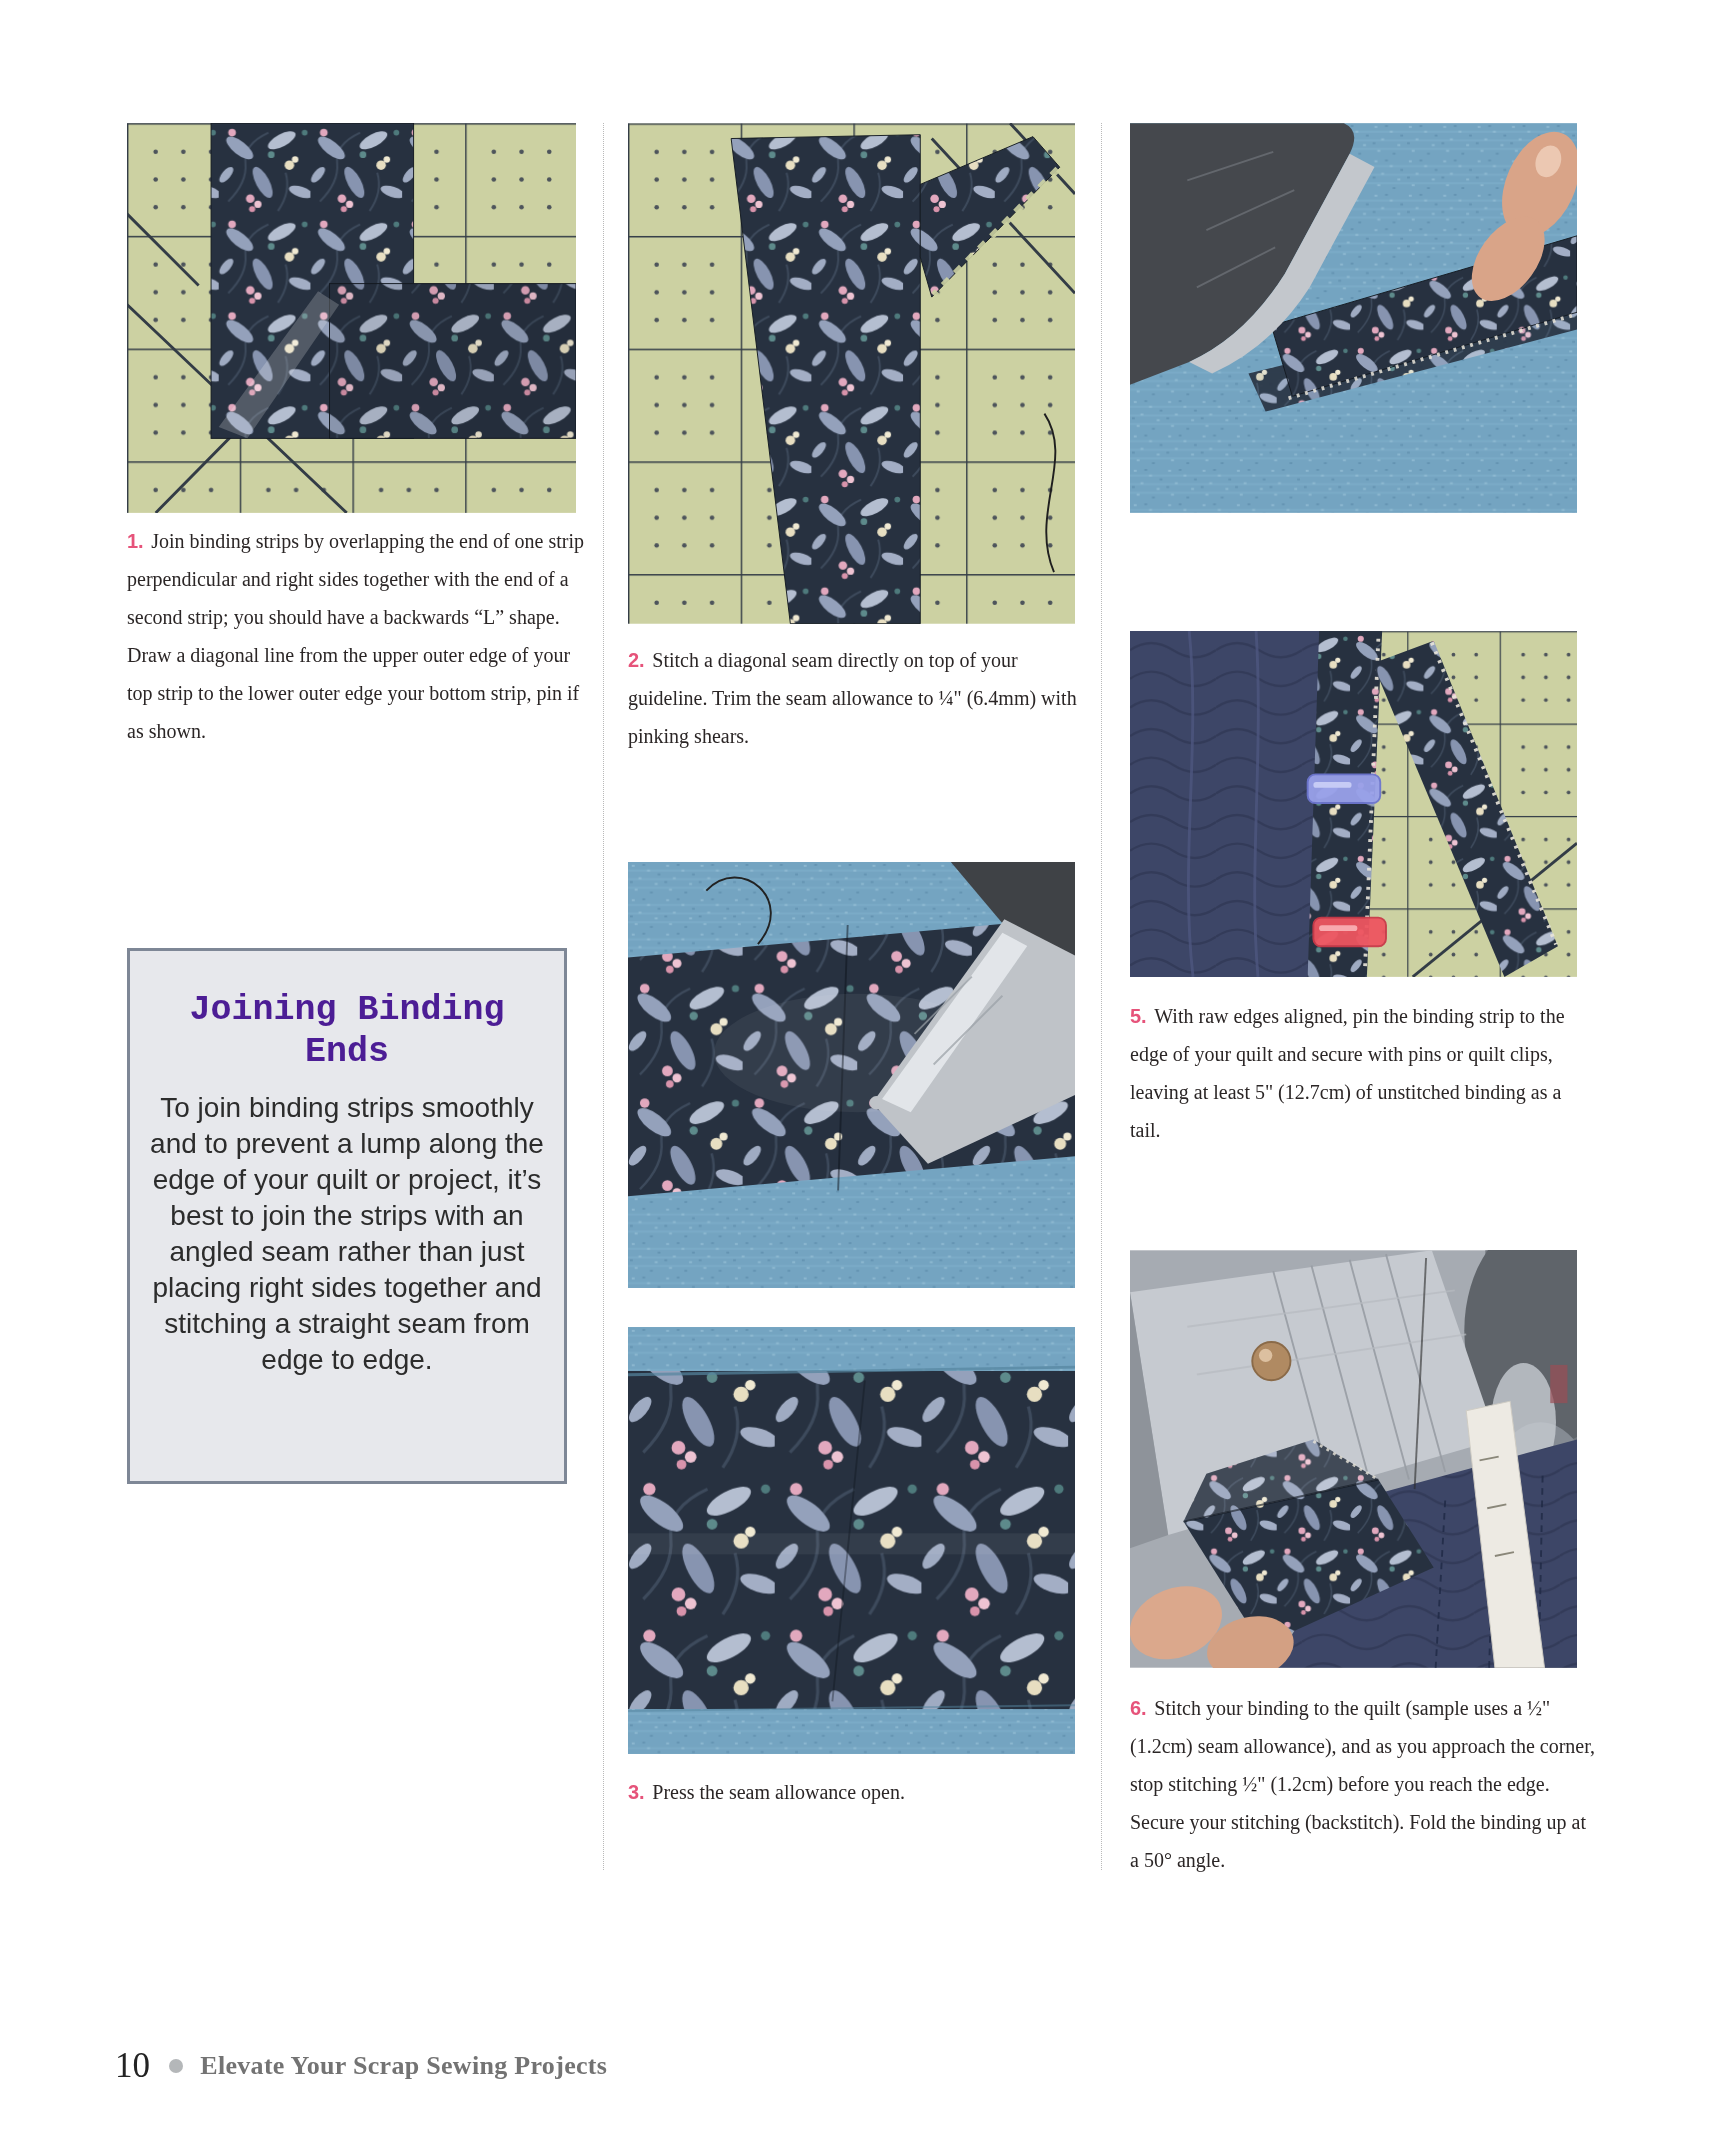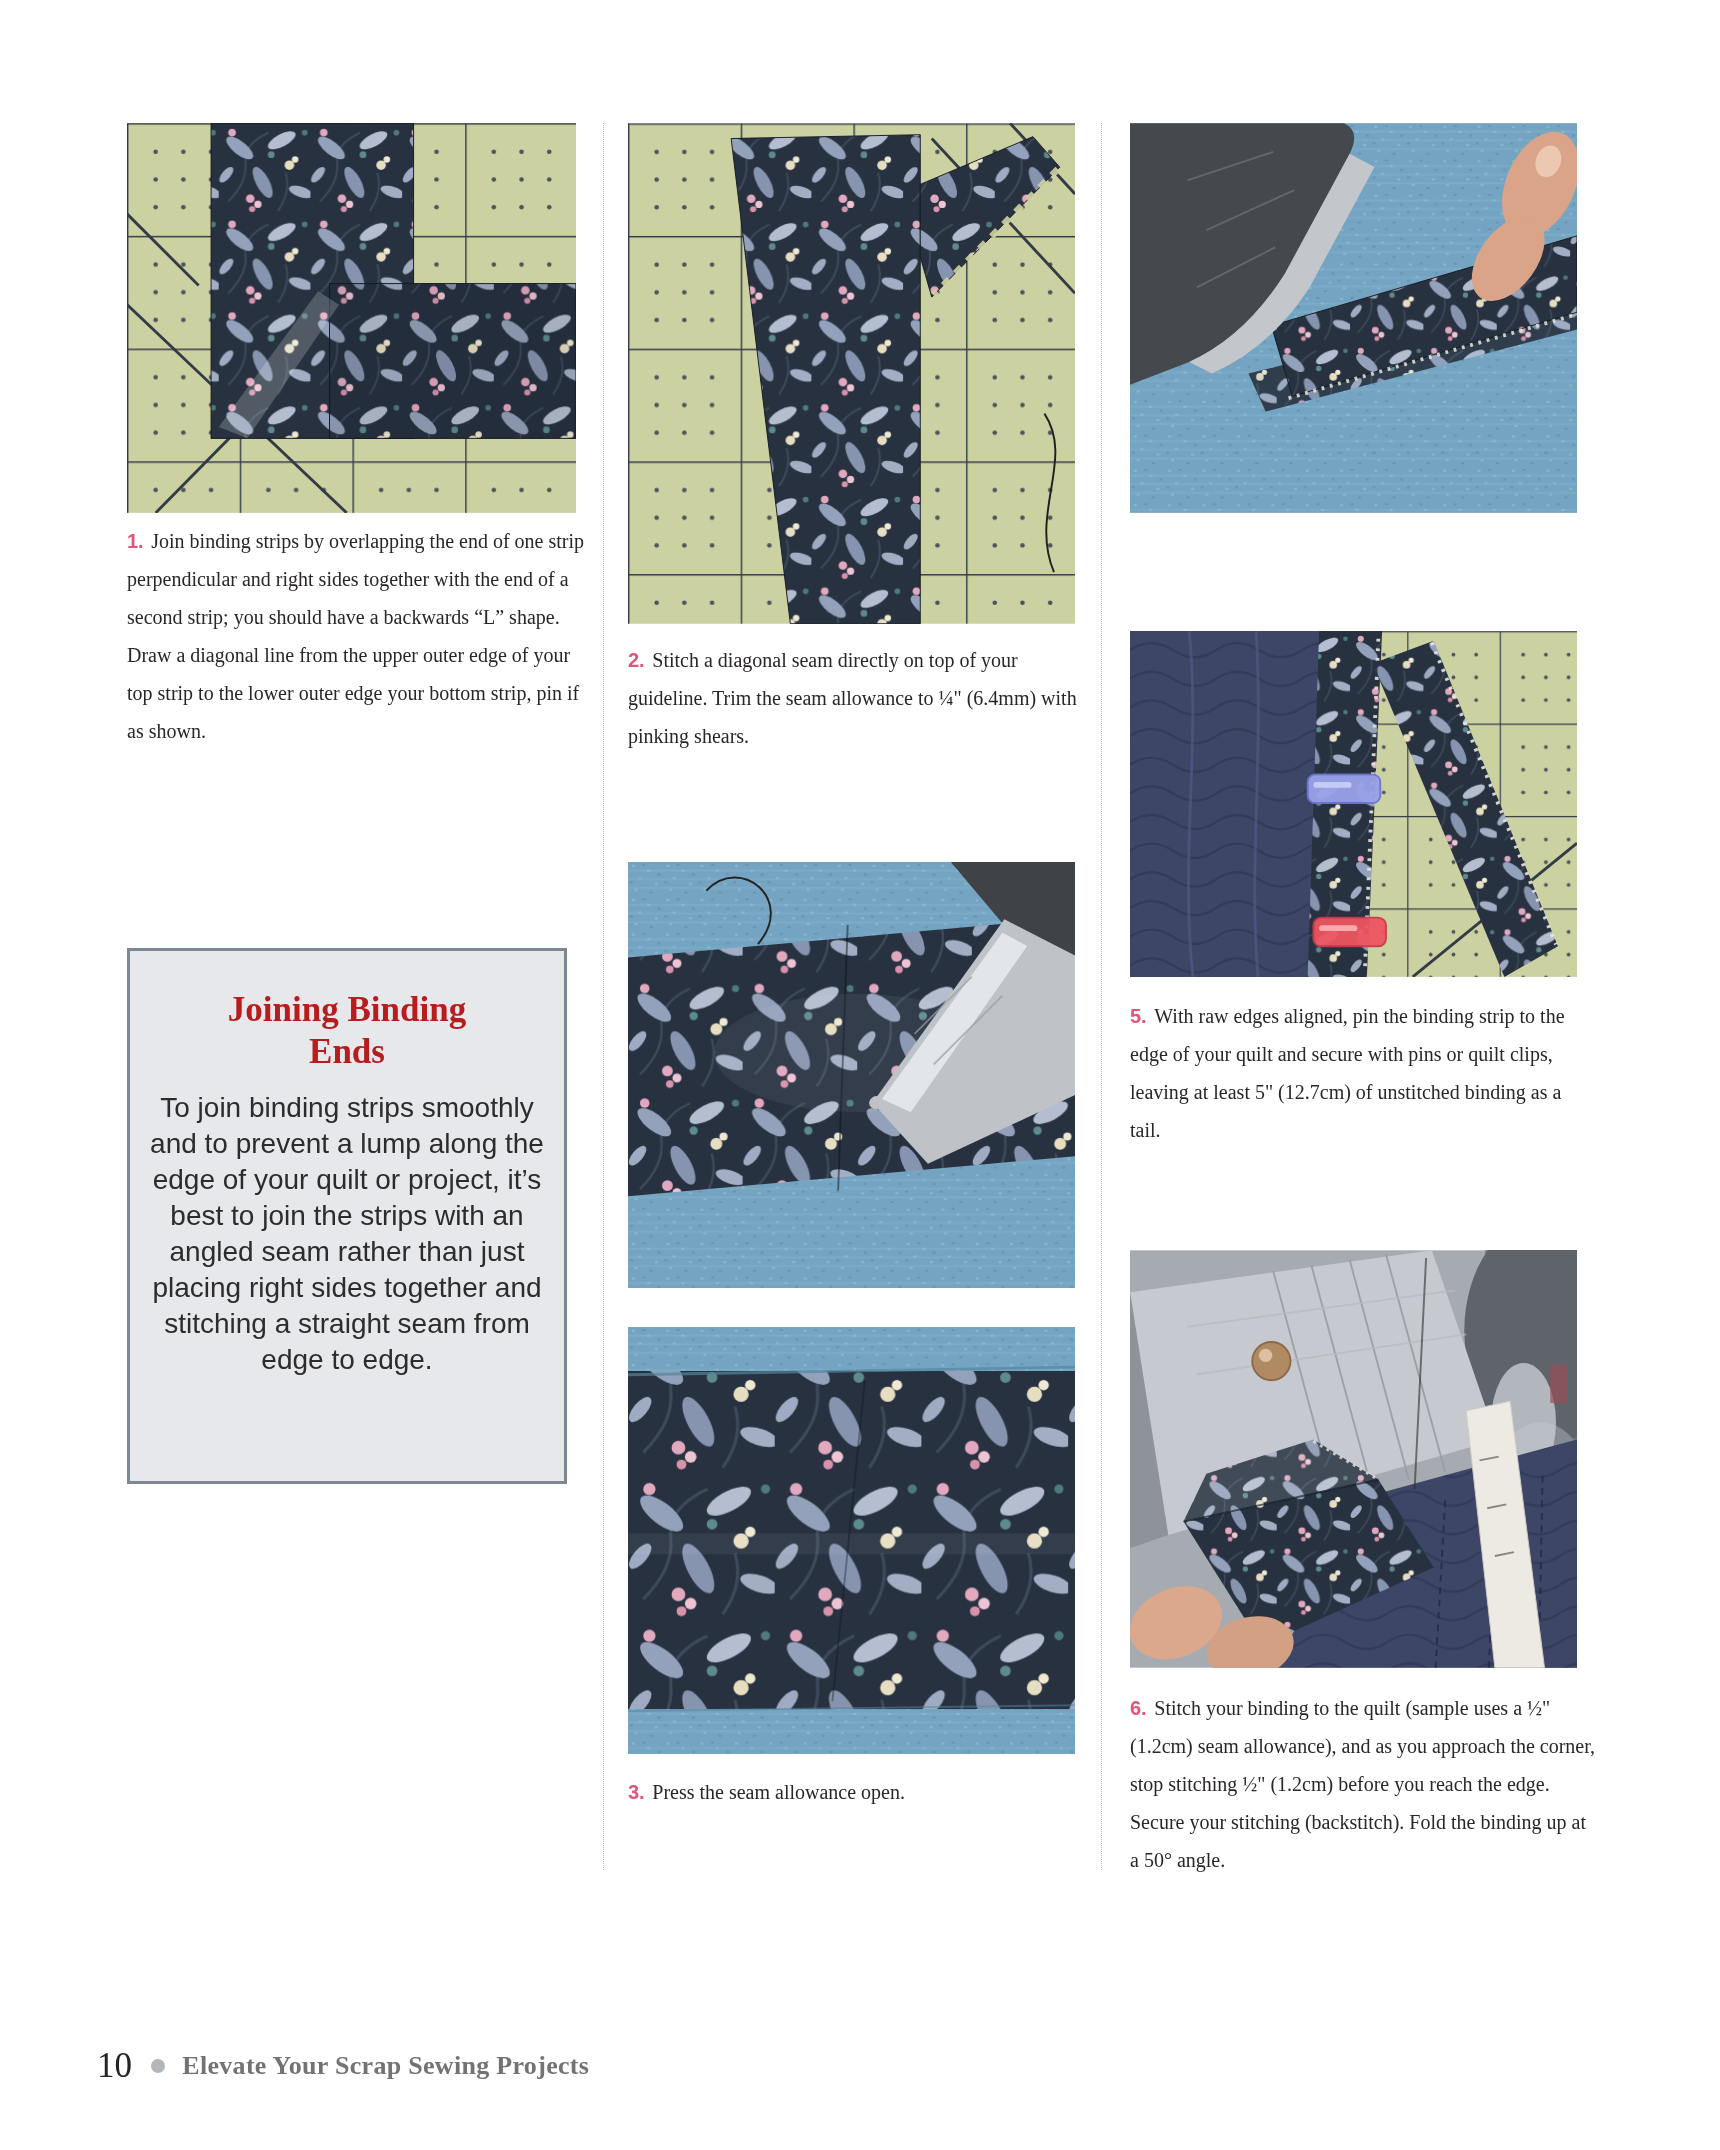--- a/index.html
+++ b/index.html
@@ -26,29 +26,29 @@
     position:absolute;top:123px;height:1747px;width:0;
     border-left:1.9px dotted #b9b9b9;
   }
   .sidebar-box{
     position:absolute;left:127px;top:948px;width:440px;height:536px;
     background:var(--box-fill);border:3.8px solid var(--box-border);
     box-sizing:border-box;
   }
   .sidebar-title{
     margin-top:38px;text-align:center;font-weight:bold;font-size:35px;
-    line-height:42px;color:#b91c1c;font-family:Liberation Serif, serif;
+    line-height:42px;color:#4c1d95;font-family:Liberation Mono, monospace;
   }
   .sidebar-body{
     margin:17px auto 0 auto;width:398px;text-align:center;
     font-family:"Liberation Sans", sans-serif;font-size:28px;line-height:36px;
     color:#2c2c2c;
   }
   .footer{
-    position:absolute;left:97px;top:2046px;display:flex;align-items:center;
+    position:absolute;left:115px;top:2046px;display:flex;align-items:center;
   }
   .footer .pagenum{font-size:35px;color:#232323;}
   .footer .dot{
     width:14.3px;height:14.3px;border-radius:50%;background:#b4b7b9;
     margin:0 17px 0 19px;
   }
   .footer .booktitle{font-weight:bold;font-size:26px;color:#737373;letter-spacing:0.3px;}
 </style>
 </head>
 <body>

